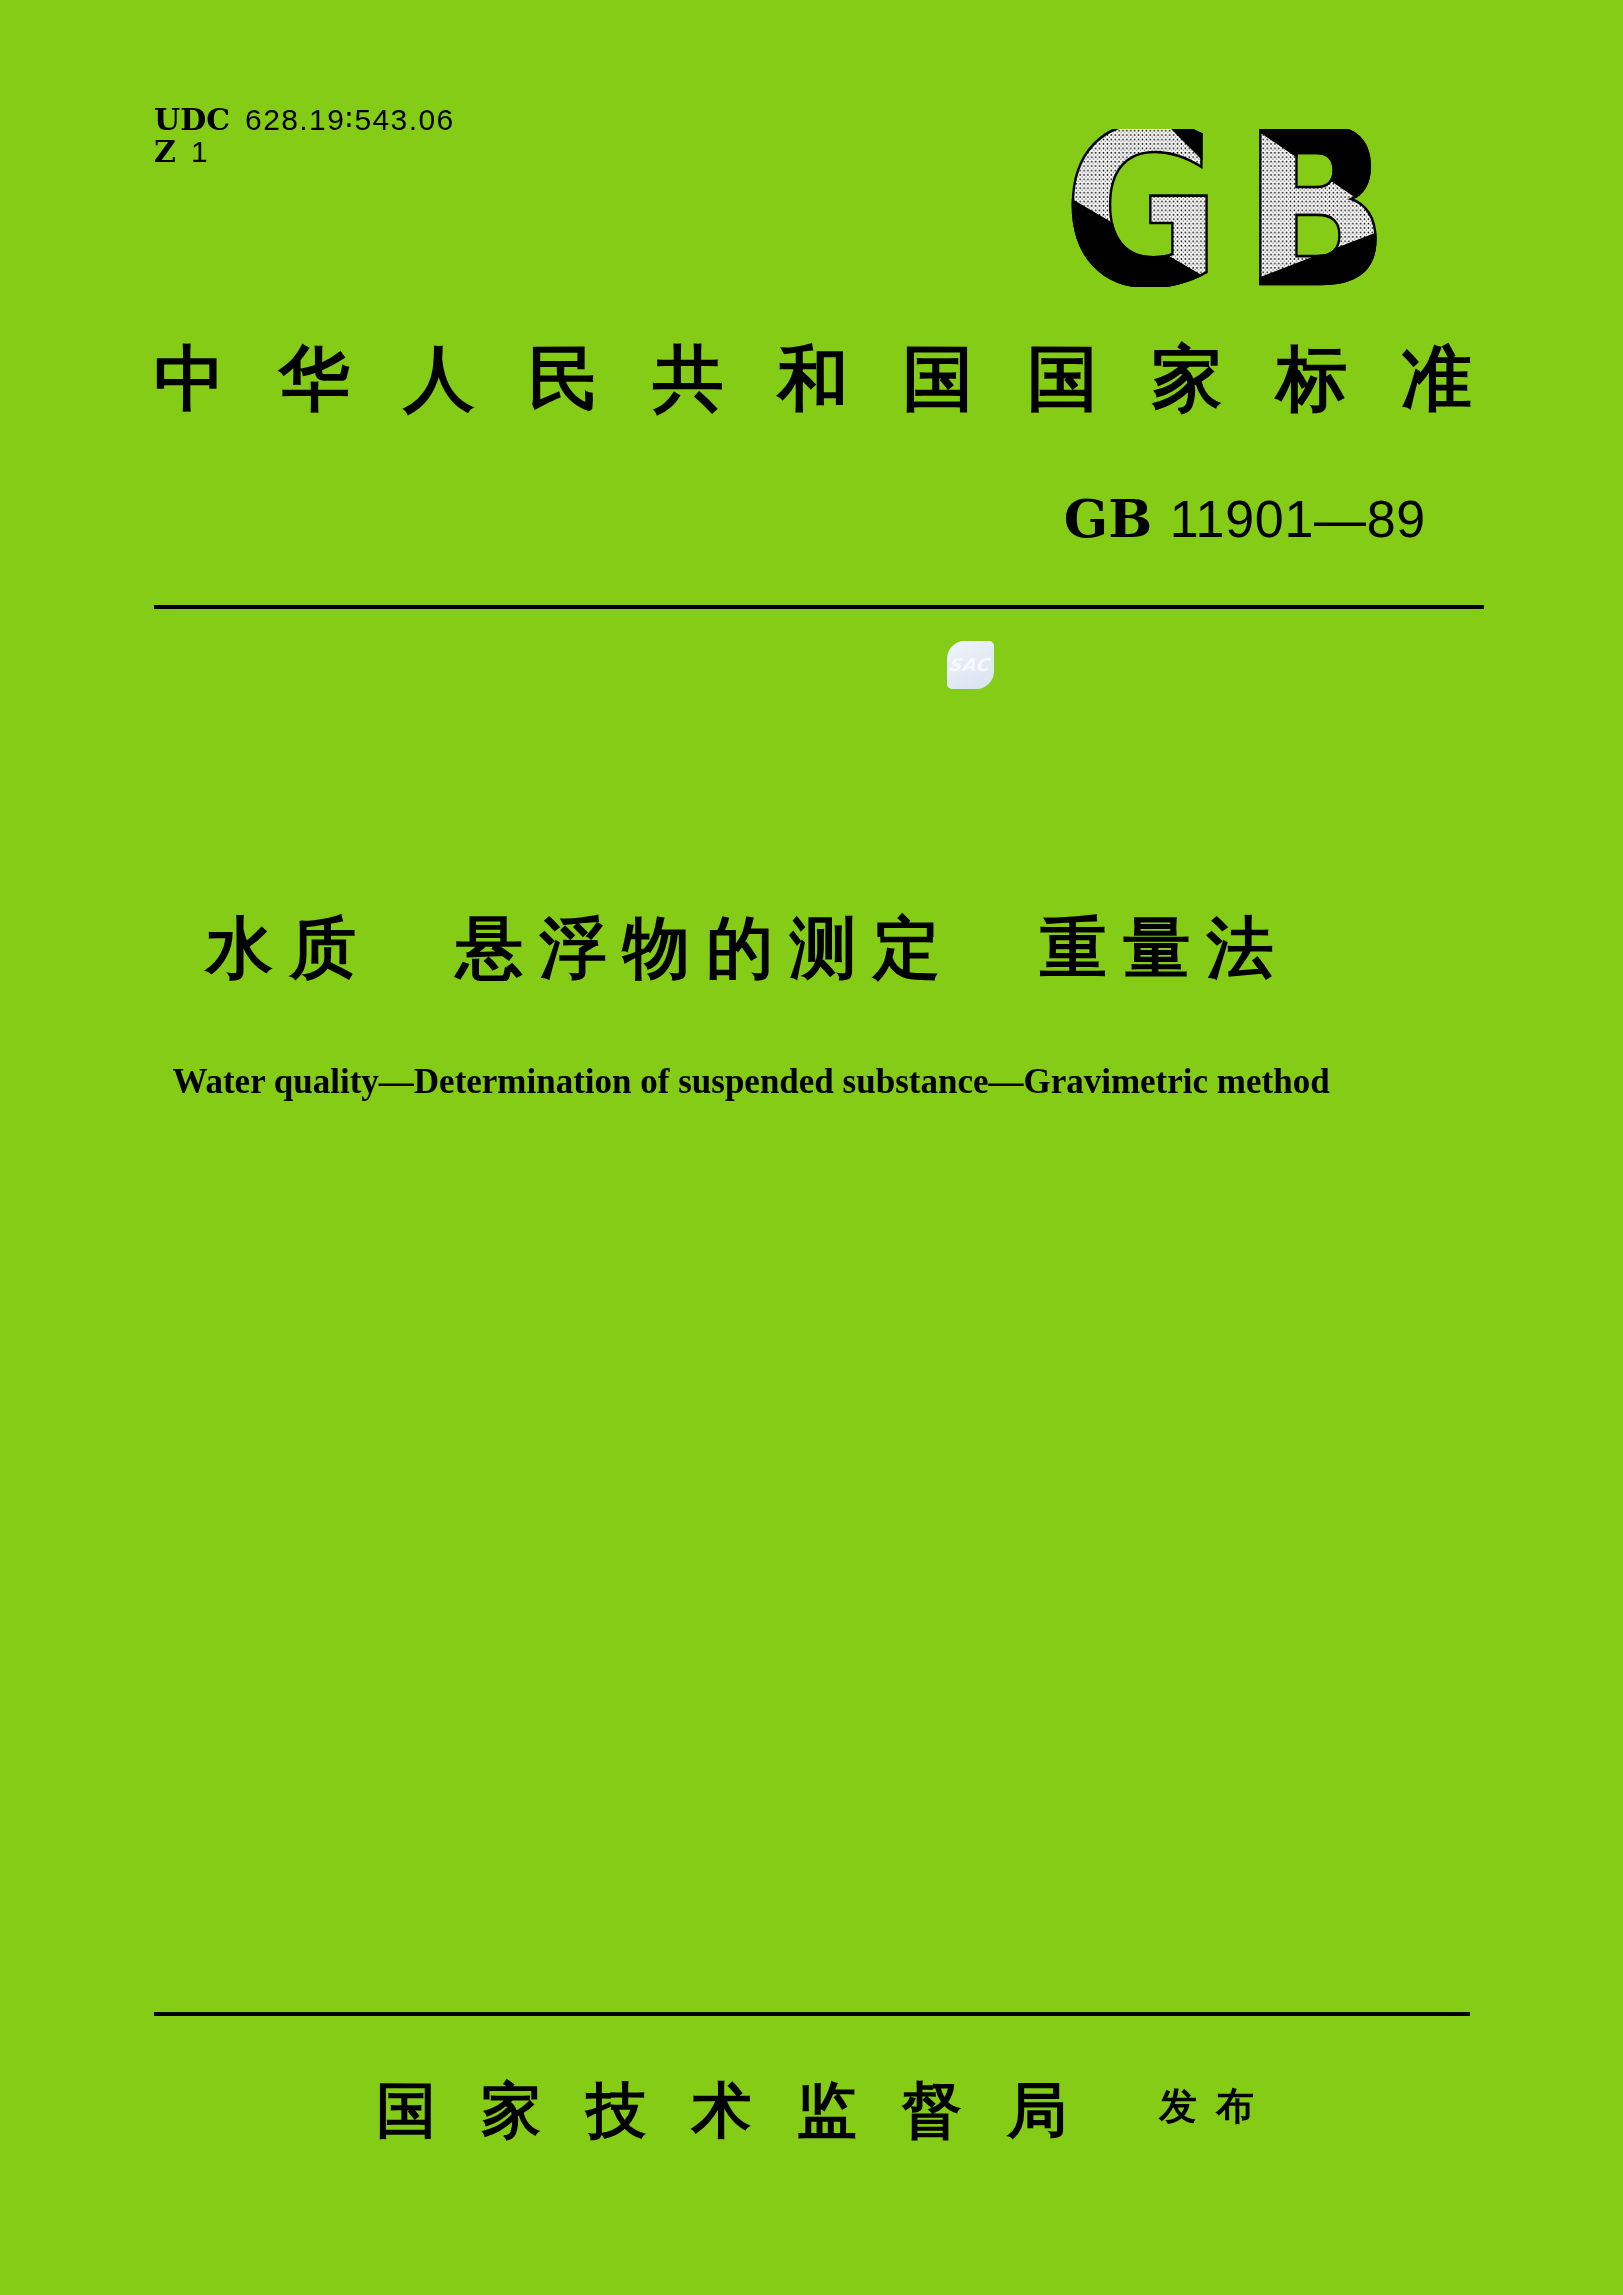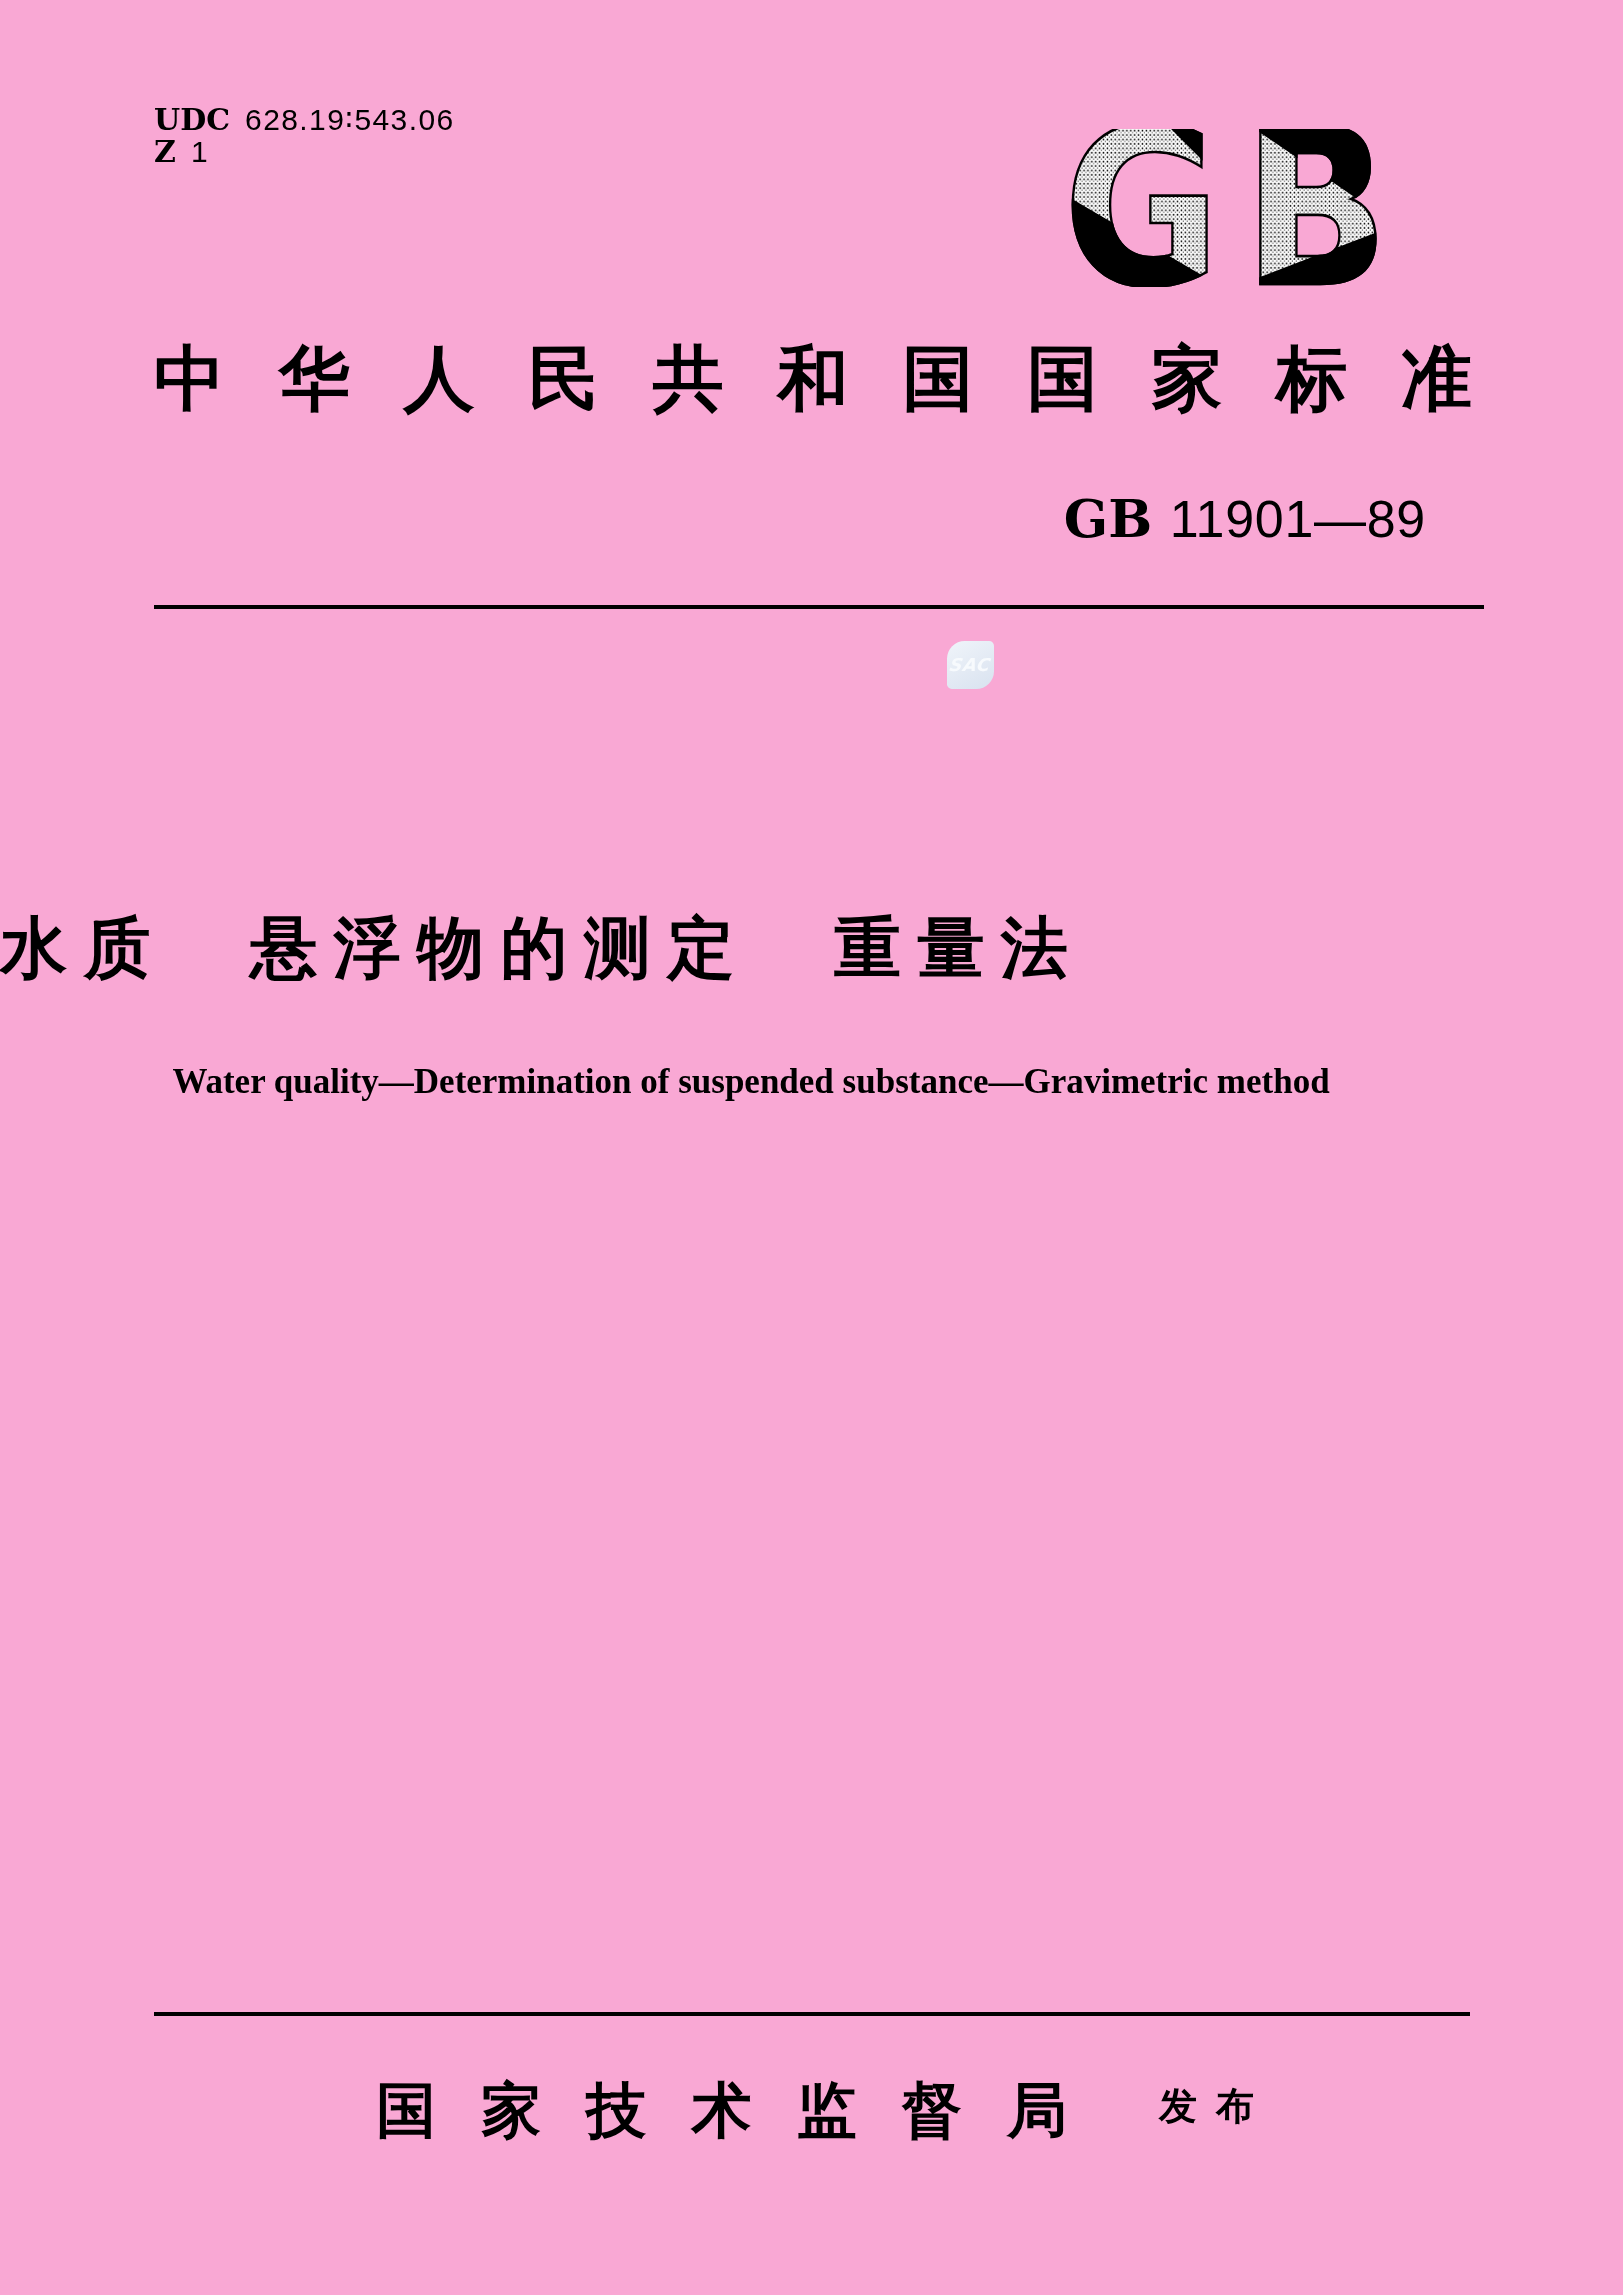--- a/index.html
+++ b/index.html
@@ -1,19 +1,19 @@
 <!DOCTYPE html>
 <html style="font-size:11px"><head>
 <meta charset="utf-8">
 <style>
   html,body{margin:0;padding:0;background:#888;}
   .page{
     position:relative;
     width:1623px;height:2295px;
-    background:#f9a8d4;
+    background:#84cc16;
     color:#000;
     font-family:"DejaVu Sans","Liberation Sans",sans-serif;
     overflow:hidden;
   }
   
   .udc-block{
     position:absolute;left:154px;top:104px;
     font-size:30px;line-height:32px;white-space:nowrap;
   }
   .udc-block .prefix{
@@ -64,21 +64,21 @@
     display:flex;align-items:center;justify-content:center;
   }
   .watermark .sac{
     color:#f7fafd;font-style:italic;font-weight:700;font-size:17.7px;
     letter-spacing:0.7px;transform:skewX(-10deg);
     font-family:"DejaVu Sans","Liberation Sans",sans-serif;
   }
   
   .title-cn{
     position:absolute;left:0;top:912px;width:1290px;
-    text-align:left;font-weight:700;font-size:67px;line-height:1.1;
+    text-align:right;font-weight:700;font-size:67px;line-height:1.1;
     letter-spacing:16.4px;white-space:nowrap;
     font-family:"DejaVu Sans","Liberation Sans",sans-serif;
   }
   .title-en{
     position:absolute;left:0;top:1061px;width:1502px;
     text-align:center;font-weight:700;font-size:35px;line-height:1.2;
     font-family:"Liberation Serif","DejaVu Serif",serif;
     white-space:nowrap;
   }
   

